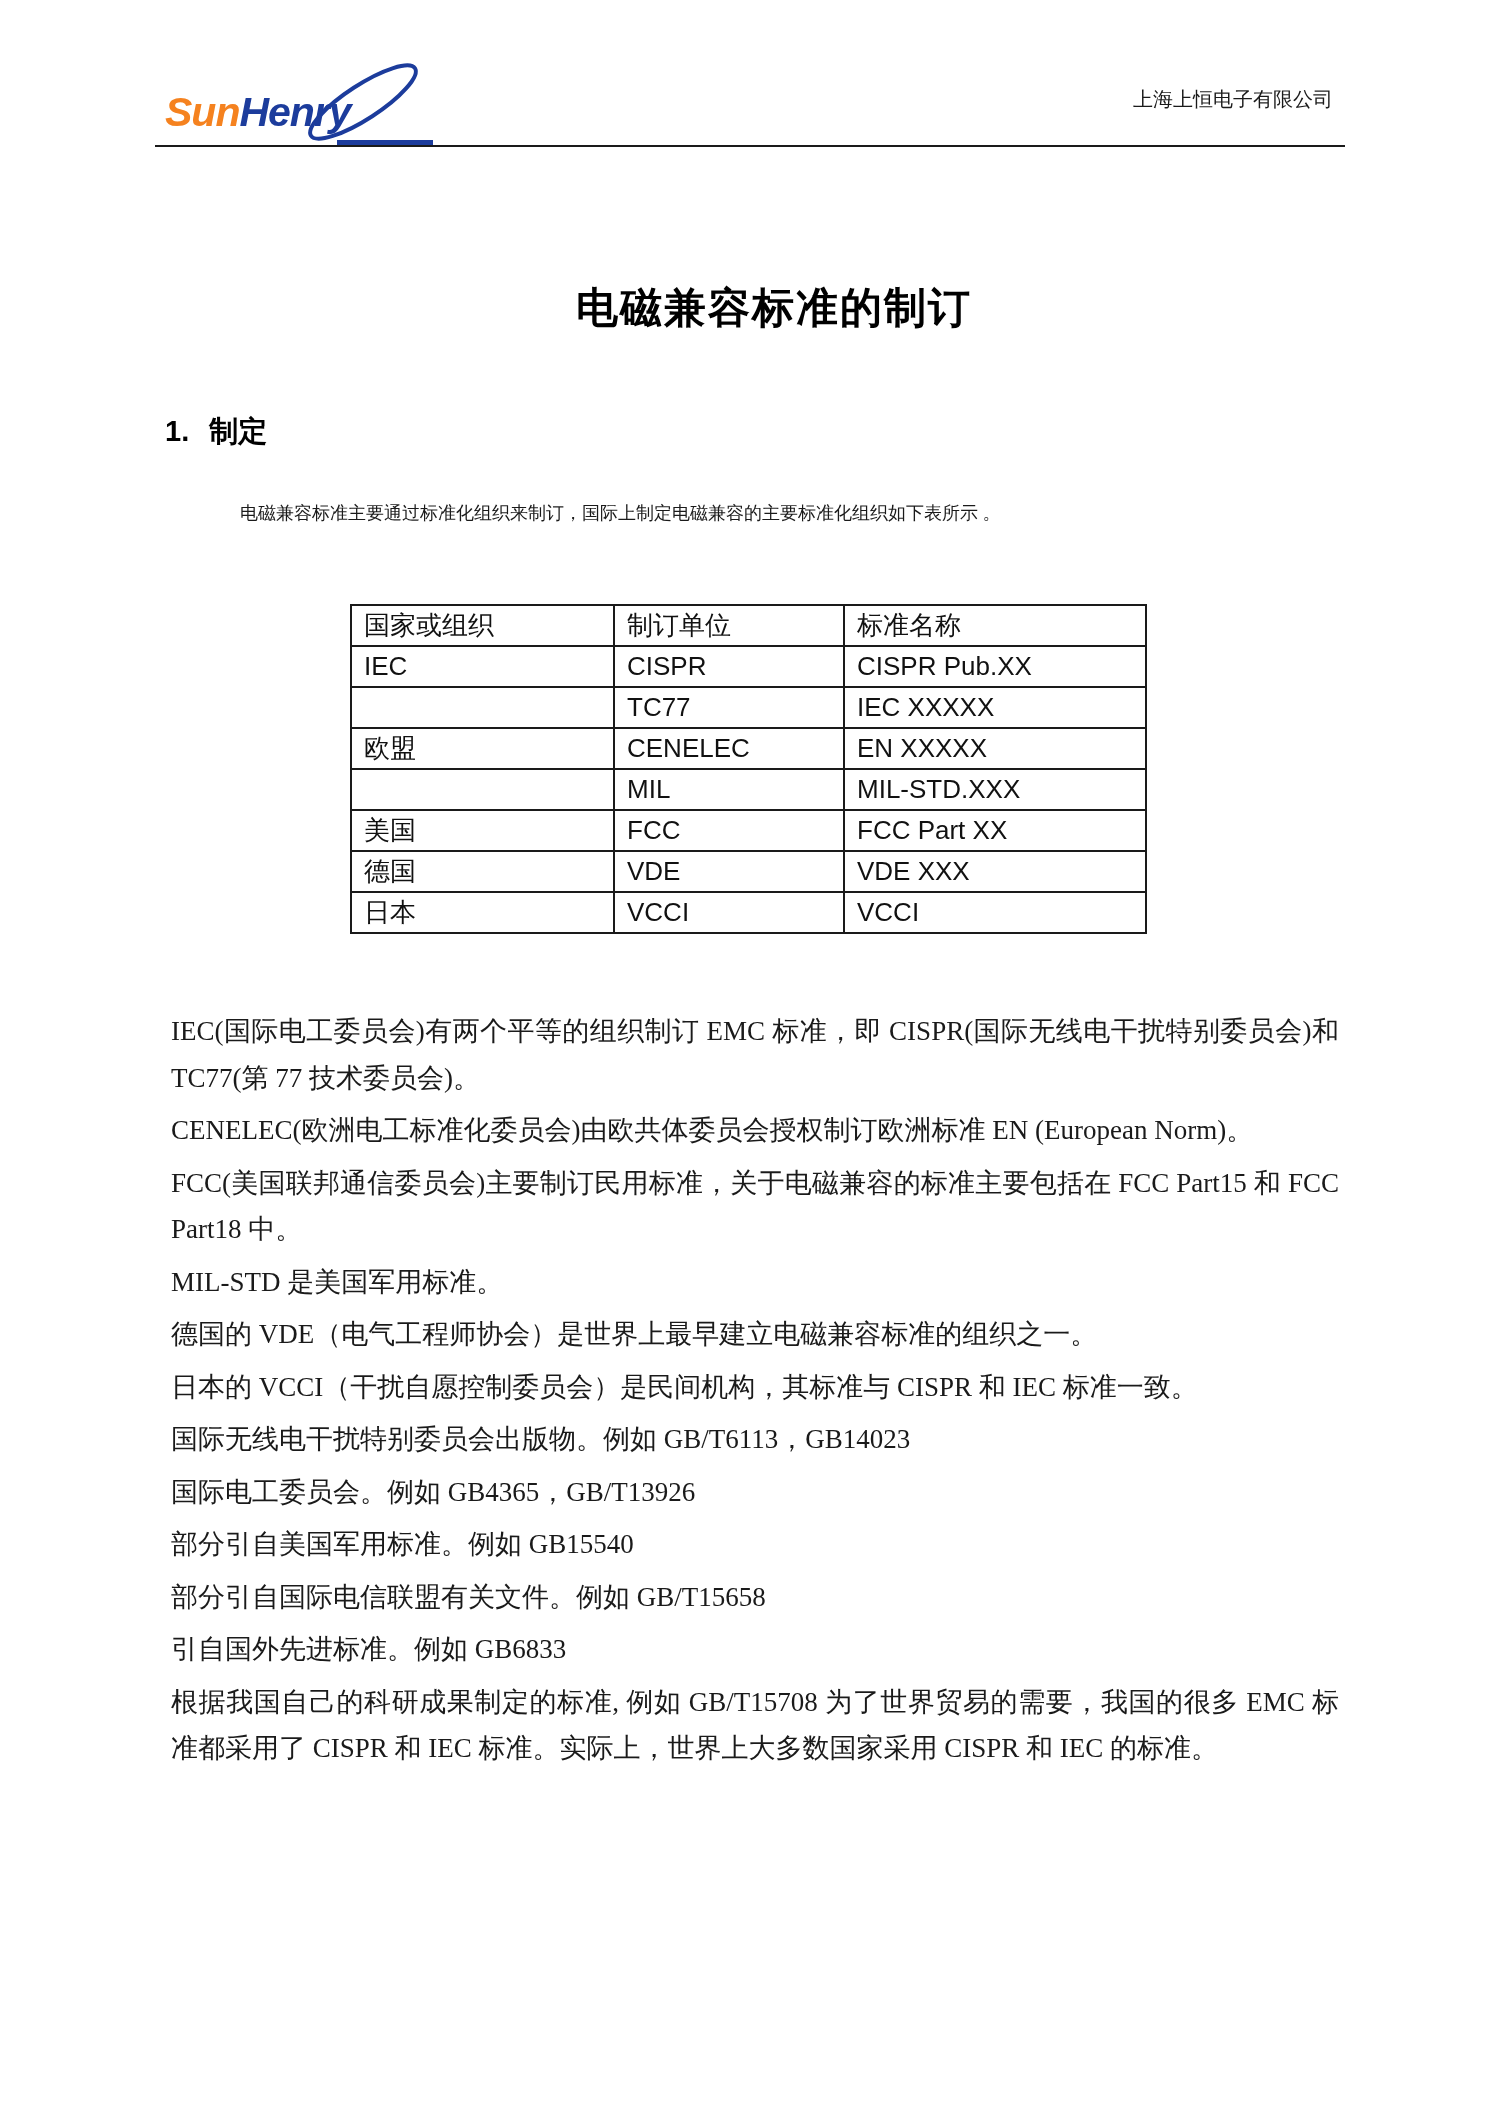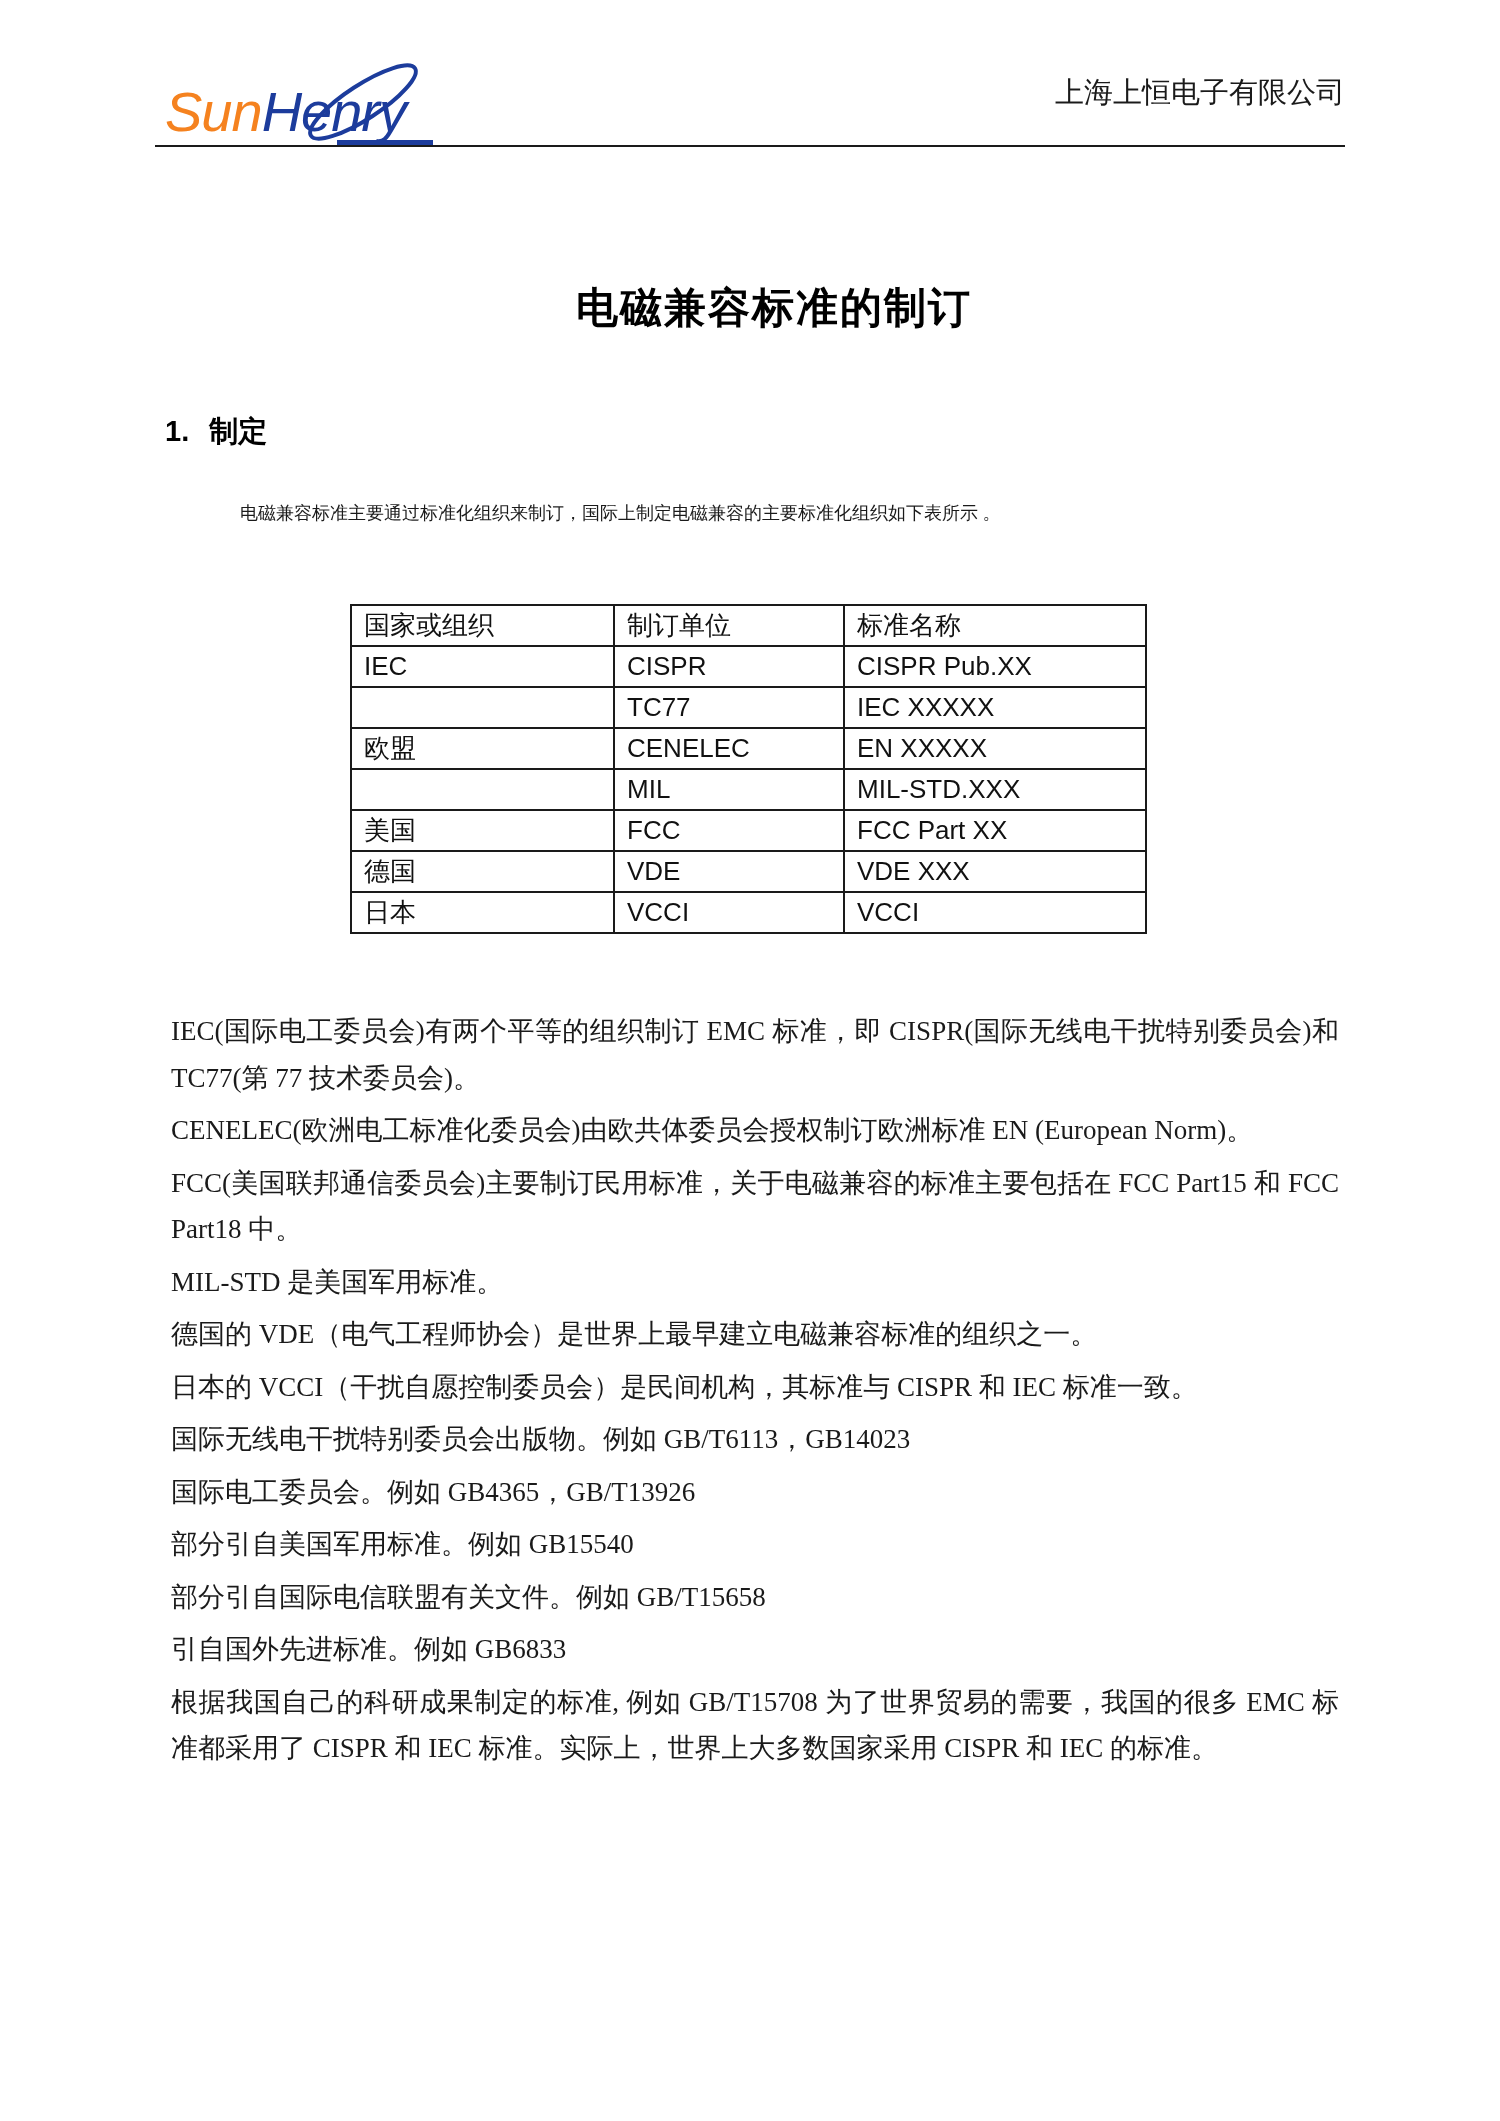--- a/index.html
+++ b/index.html
@@ -23,22 +23,22 @@
     border-bottom: 2px solid #1a1a1a;
   }
   .logo {
     position: absolute;
     left: 10px;
     bottom: 2px;
     height: 60px;
     white-space: nowrap;
     font-family: "Liberation Sans", "DejaVu Sans", sans-serif;
     font-style: italic;
-    font-weight: normal;
-    font-size: 56px;
+    font-weight: bold;
+    font-size: 41px;
     line-height: 58px;
     letter-spacing: -1px;
   }
   .logo-sun   { color: #f5821f; position: relative; z-index: 2; }
   .logo-henry { color: #1c3c9c; position: relative; z-index: 2; }
   .logo-swoosh {
     position: absolute;
     left: 118px;
     top: -26px;
     z-index: 1;
@@ -47,23 +47,23 @@
     position: absolute;
     left: 172px;
     bottom: -2px;
     width: 96px;
     height: 5px;
     background: #1c3c9c;
     z-index: 3;
   }
   .company {
     position: absolute;
-    right: 0;
+    right: 12px;
     bottom: 32px;
-    font-size: 29px;
+    font-size: 20px;
     color: #1a1a1a;
   }
 
   
   .doc-title {
     margin-top: 133px;
     text-align: center;
     font-size: 42px;
     font-weight: bold;
     letter-spacing: 2px;

